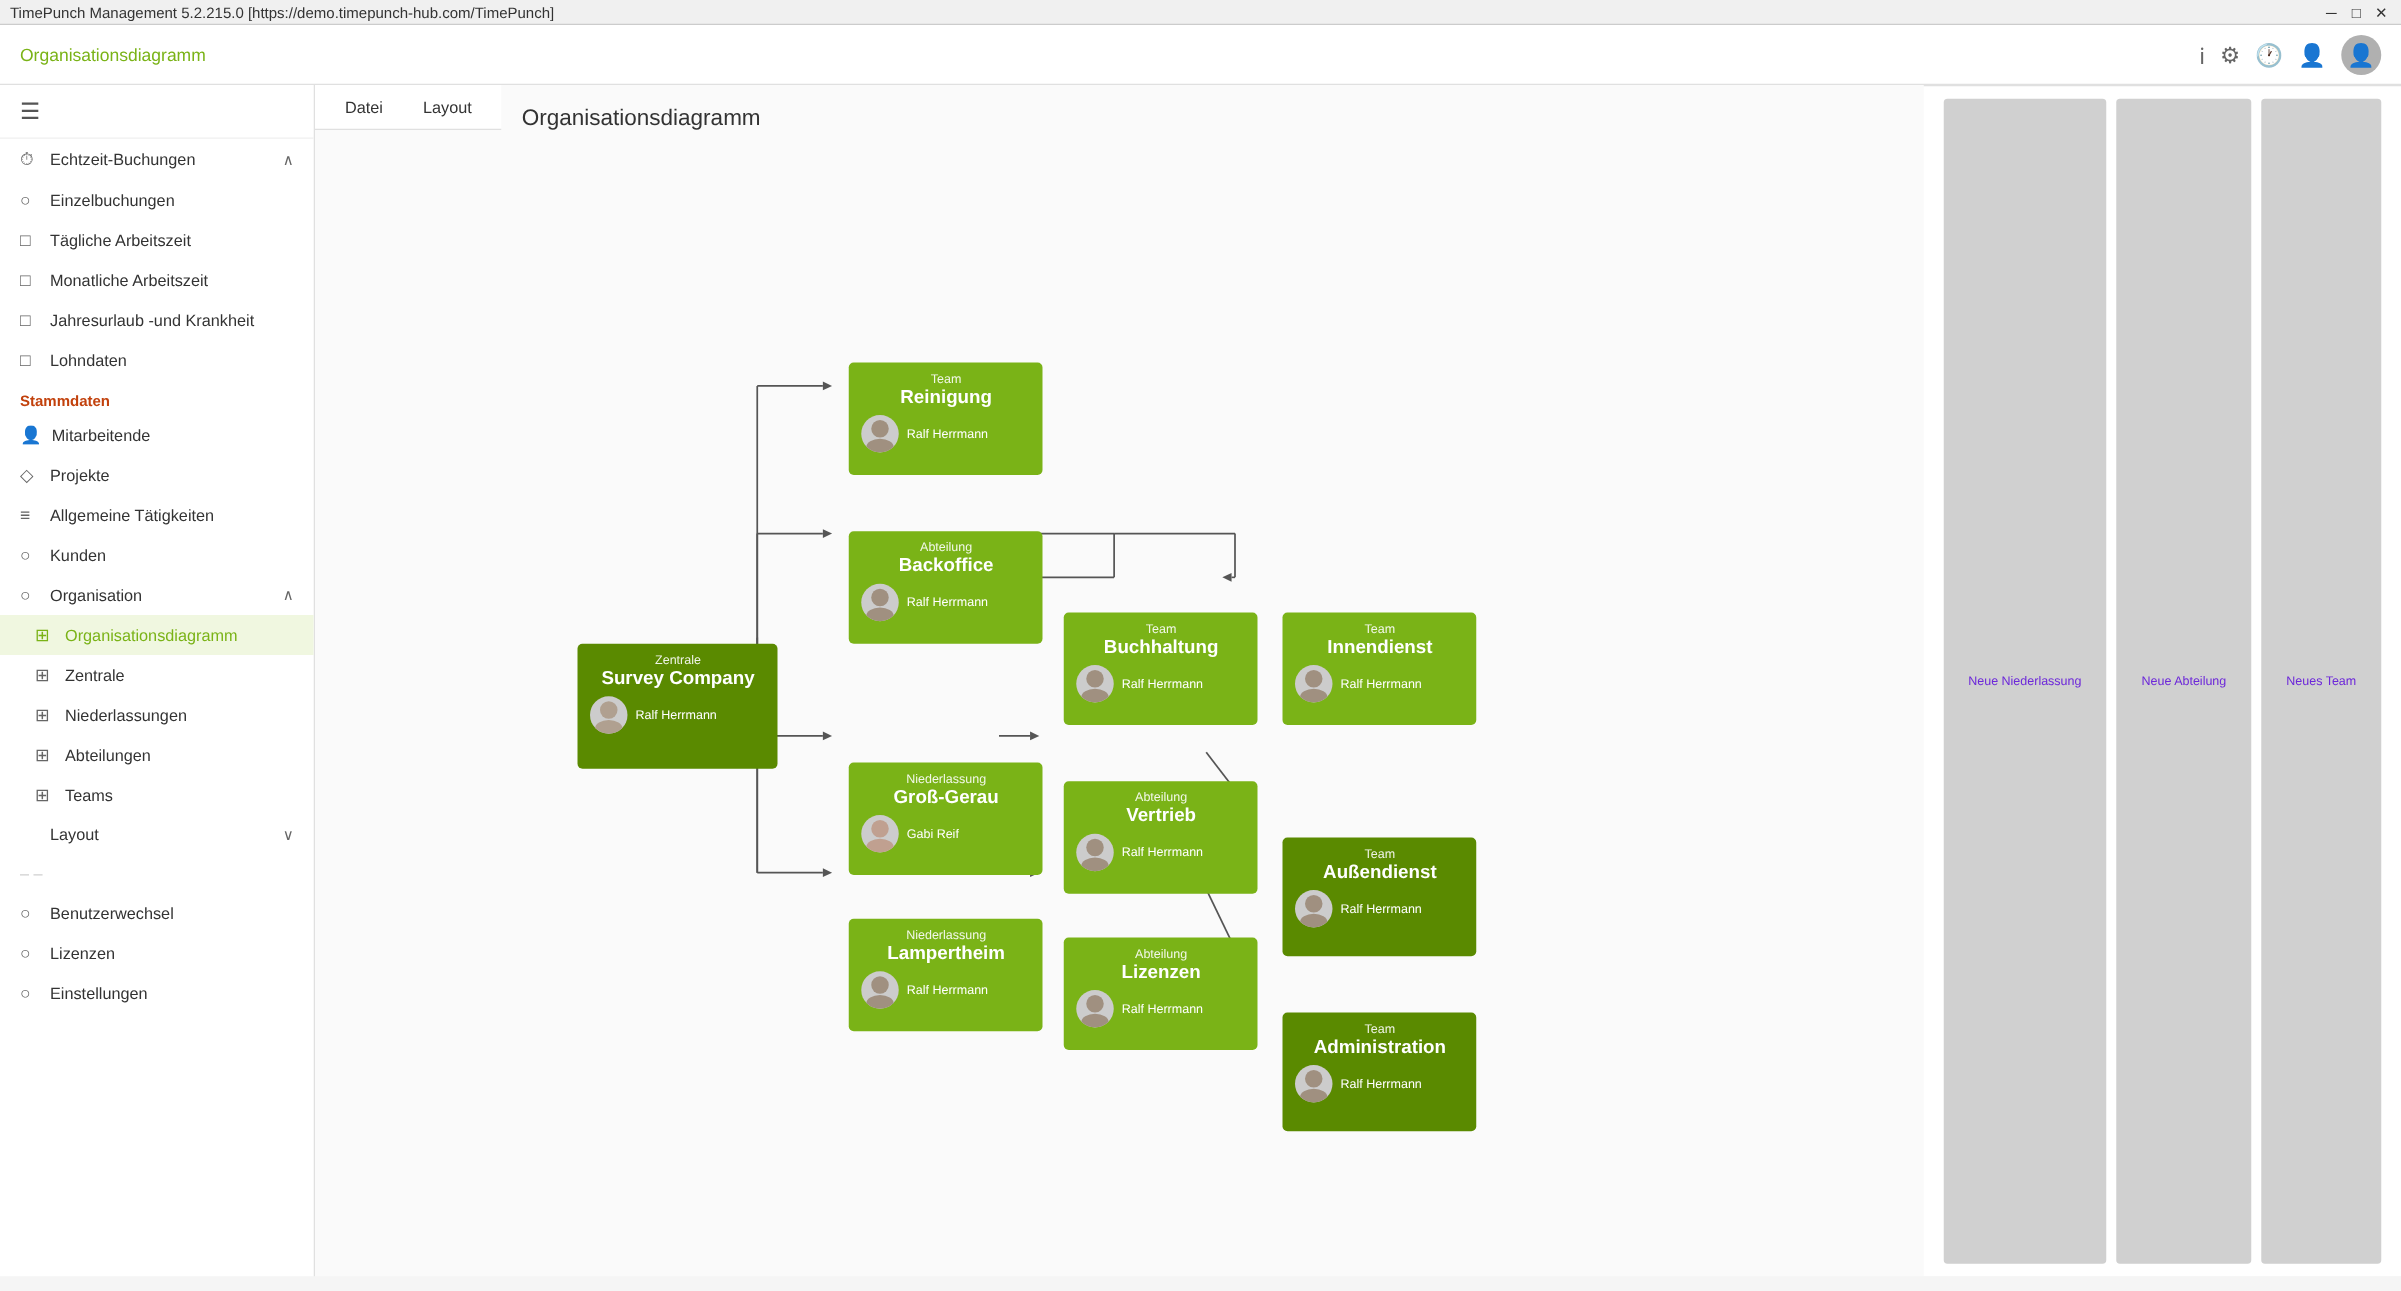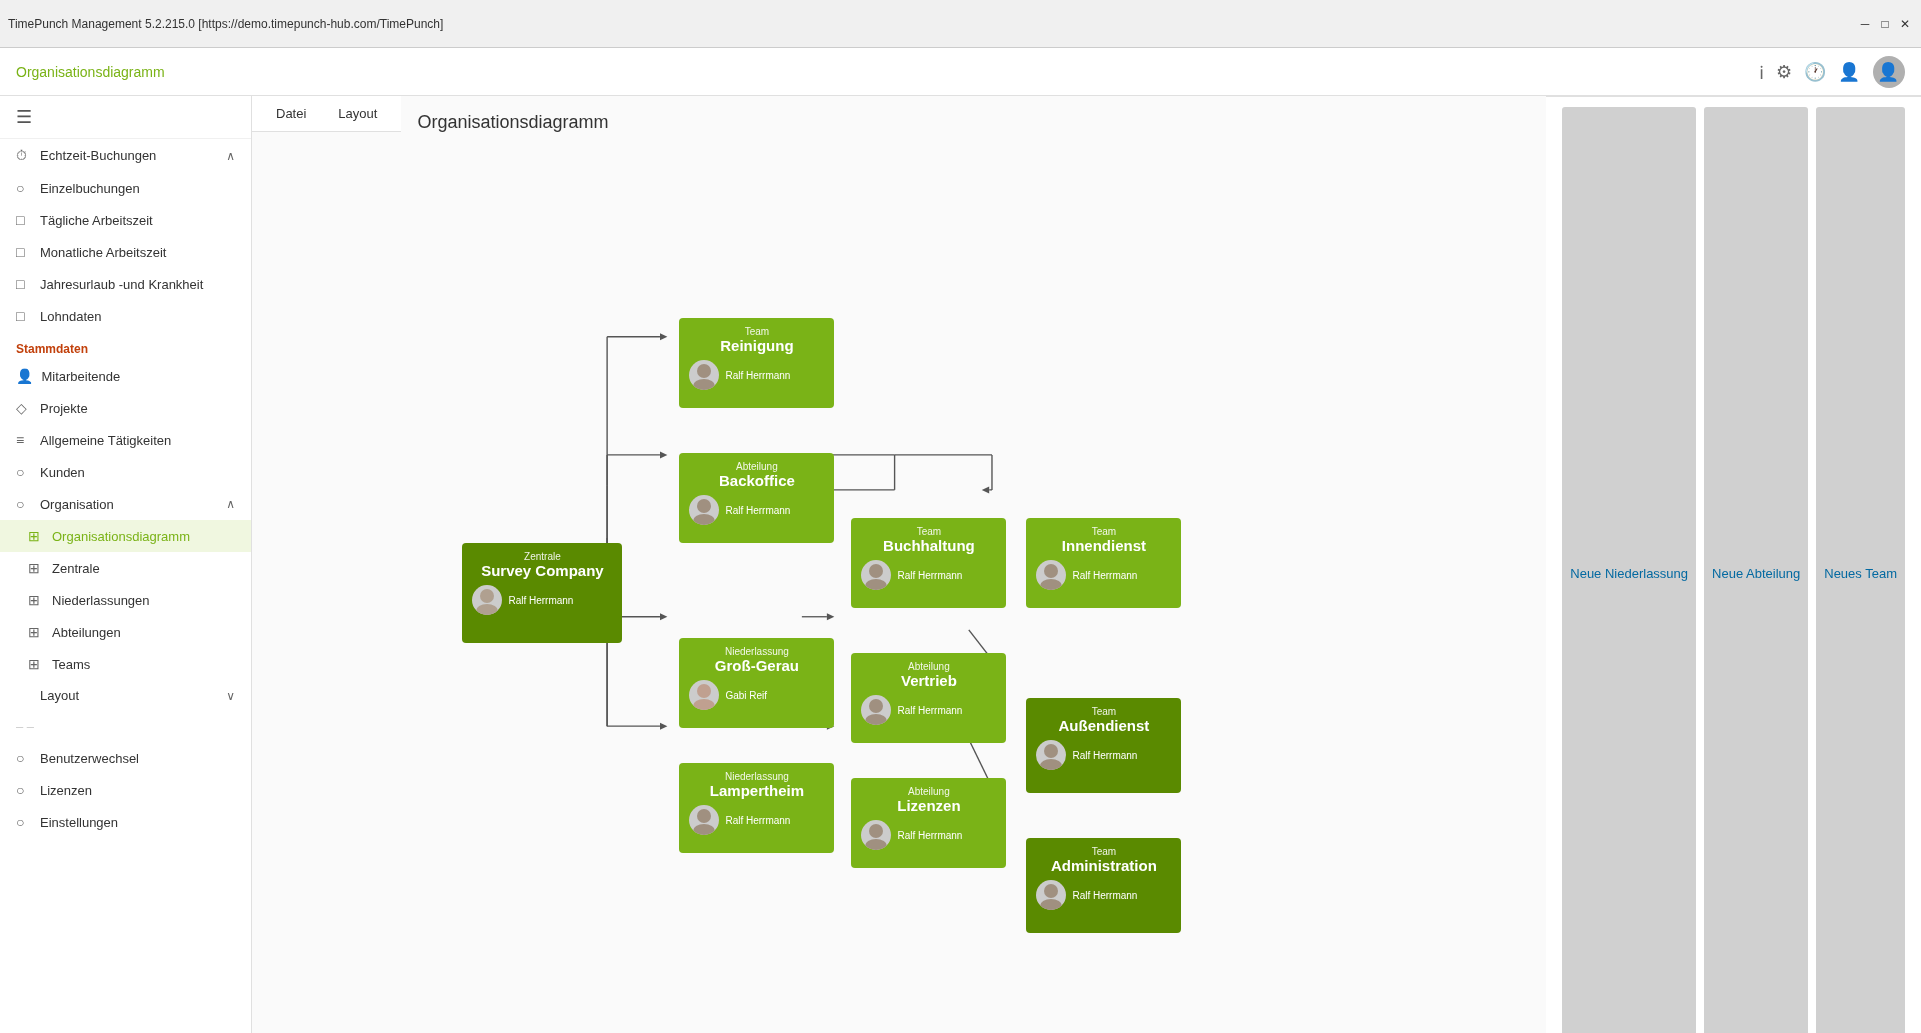--- a/index.html
+++ b/index.html
@@ -1,20 +1,20 @@
 <!DOCTYPE html>
 <html><head>
   <meta charset="utf-8">
   <style>
     * { box-sizing: border-box; margin: 0; padding: 0; }
     body { font-family: 'Segoe UI', Arial, sans-serif; font-size: 13px; background: #f5f5f5; overflow: hidden; height: 1033px; width: 1921px; }
 
     
     .titlebar {
-      height: 48px;
+      height: 20px;
       background: #f0f0f0;
       border-bottom: 1px solid #ccc;
       display: flex;
       align-items: center;
       justify-content: space-between;
       padding: 0 8px;
       font-size: 12px;
       color: #333;
     }
     .titlebar-controls { display: flex; gap: 4px; }
@@ -196,26 +196,26 @@
 
     
     .bottom-bar {
       background: #fff;
       border-top: 1px solid #e0e0e0;
       padding: 10px 16px;
       display: flex;
       gap: 8px;
     }
     .bottom-btn {
-      padding: 7px 8px;
+      padding: 7px 20px;
       background: #d0d0d0;
       border: none;
       border-radius: 3px;
-      font-size: 13px;
-      color: #0369a1;
+      font-size: 10px;
+      color: #6d28d9;
       cursor: pointer;
     }
 
     
     .sidebar::-webkit-scrollbar { width: 6px; }
     .sidebar::-webkit-scrollbar-thumb { background: #ccc; border-radius: 3px; }
   </style>
 </head>
 <body>
 

